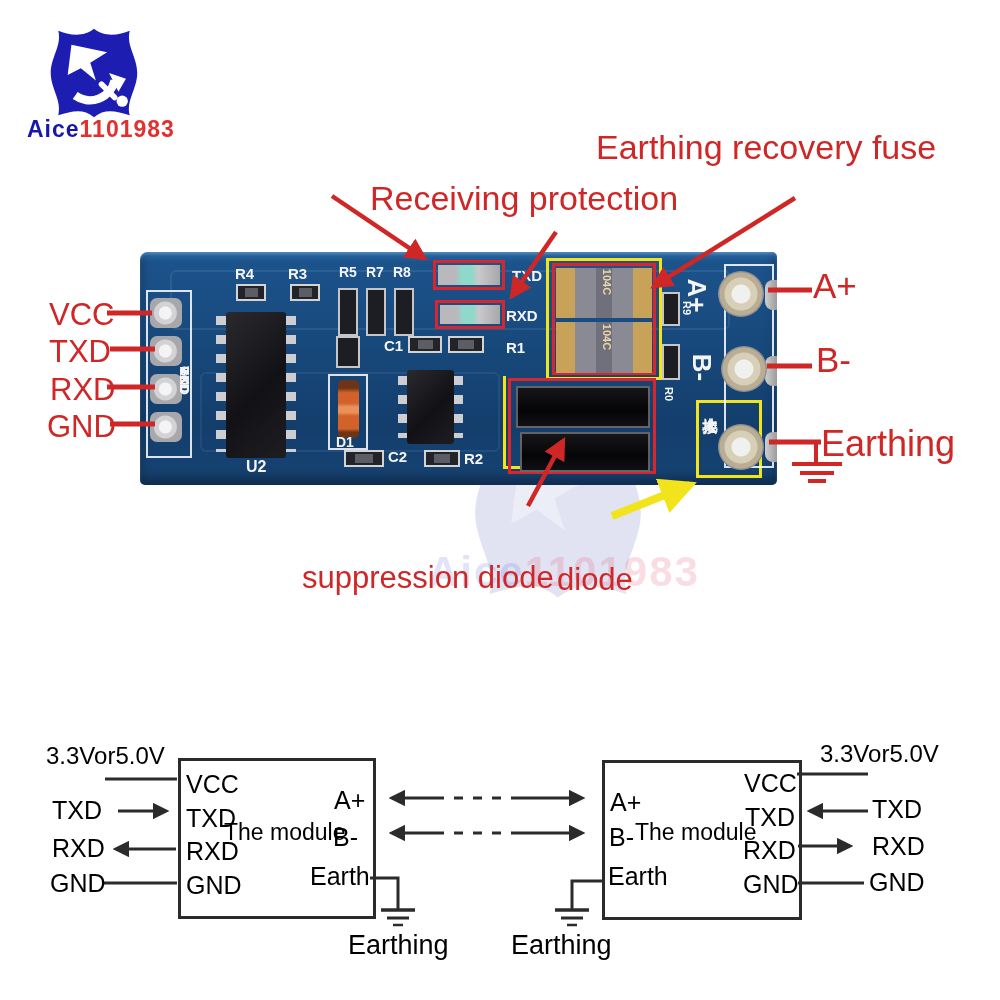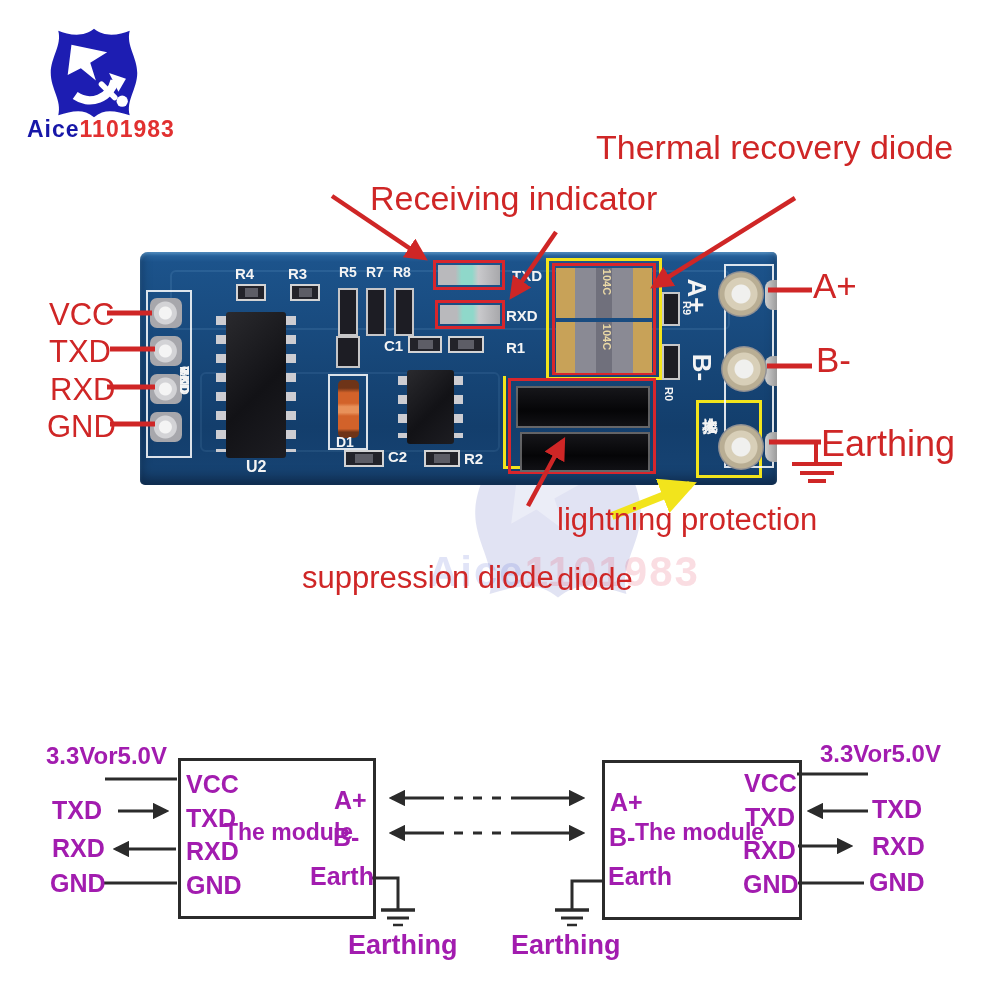--- a/index.html
+++ b/index.html
@@ -31,21 +31,21 @@
   .icbody{background:linear-gradient(135deg,#2a2a2e 0,#121216 55%,#1d1d22 100%);border-radius:3px;}
   .pins{background:repeating-linear-gradient(180deg,#cdcdd2 0 9px, rgba(0,0,0,0) 9px 19px);}
   .redbox{border:3px solid #d8262c;}
   .ylwbox{border:3px solid #f2e41c;}
   .led{background:linear-gradient(90deg,#b9b9bc 0 28%, #8fd8ca 38% 55%, #c9c9cc 65%, #a8a8ab);}
   .fuse{background:linear-gradient(90deg,#c8a258 0 20%, #8a8a94 20% 42%, #70707c 42% 58%, #8a8a94 58% 80%, #c8a258 80%);}
   .tvs{background:linear-gradient(180deg,#16161a,#050507 60%,#111115);border:2px solid rgba(255,255,255,.35);}
   .vtext{writing-mode:vertical-rl;}
   
   .schem-box{position:absolute;border:3px solid #2b2b2b;background:#ffffff;z-index:3;}
-  .sch{position:absolute;color:#a21caf;font-size:25px;font-weight:700;white-space:nowrap;z-index:5;}
+  .sch{position:absolute;color:#000000;font-size:25px;font-weight:400;white-space:nowrap;z-index:5;}
   .wm{z-index:1;}
   svg.overlay{position:absolute;left:0;top:0;z-index:4;pointer-events:none;}
 </style>
 </head>
 <body>
 
 <div class="stage">
 
   <svg class="abs wm" style="left:468px;top:418px;" width="180" height="190" viewBox="0 0 100 100">
     <path d="M50,3 C62,13 78,9 88,5 C84,21 96,33 96,50 C96,67 84,79 88,95 C74,91 62,87 50,97 C38,87 26,91 12,95 C16,79 4,67 4,50 C4,33 16,21 12,5 C22,9 38,13 50,3 Z" fill="rgba(45,60,170,0.14)"></path>
@@ -60,24 +60,23 @@
     <path d="M26,20 L64,28 L46,39 L52,58 L36,45 L22,52 Z" fill="#ffffff"></path>
     <path d="M30,74 A27,27 0 0 0 72,58" fill="none" stroke="#ffffff" stroke-width="9"></path>
     <path d="M76,70 L66,50 L84,56 Z" fill="#ffffff"></path>
     <path d="M58,62 L72,76 M72,62 L58,76" stroke="#ffffff" stroke-width="6" stroke-linecap="round"></path>
     <circle cx="80" cy="80" r="6" fill="#ffffff"></circle>
   </svg>
   <div class="logo-text">
     <span class="lb">Aice</span><span class="lr">1101983</span>
   </div>
 
-  <div class="note" style="left:370px;top:179px;font-size:34px;">Receiving indicator</div>
-  <div class="note" style="left:596px;top:128px;font-size:34px;">Thermal recovery diode</div>
+  <div class="note" style="left:370px;top:179px;font-size:34px;">Receiving protection</div>
+  <div class="note" style="left:596px;top:128px;font-size:34px;">Earthing recovery fuse</div>
   <div class="note" style="left:302px;top:560px;font-size:31px;">suppression diode</div>
-  <div class="note" style="left:557px;top:502px;font-size:31px;">lightning protection</div>
   <div class="note" style="left:557px;top:562px;font-size:31px;">diode</div>
 
   <div class="note" style="left:49px;top:297px;font-size:31px;">VCC</div>
   <div class="note" style="left:49px;top:334px;font-size:31px;">TXD</div>
   <div class="note" style="left:50px;top:372px;font-size:31px;">RXD</div>
   <div class="note" style="left:47px;top:409px;font-size:31px;">GND</div>
 
   <div class="note" style="left:813px;top:266px;font-size:35px;">A+</div>
   <div class="note" style="left:816px;top:340px;font-size:35px;">B-</div>
   <div class="note" style="left:821px;top:423px;font-size:36px;">Earthing</div>

